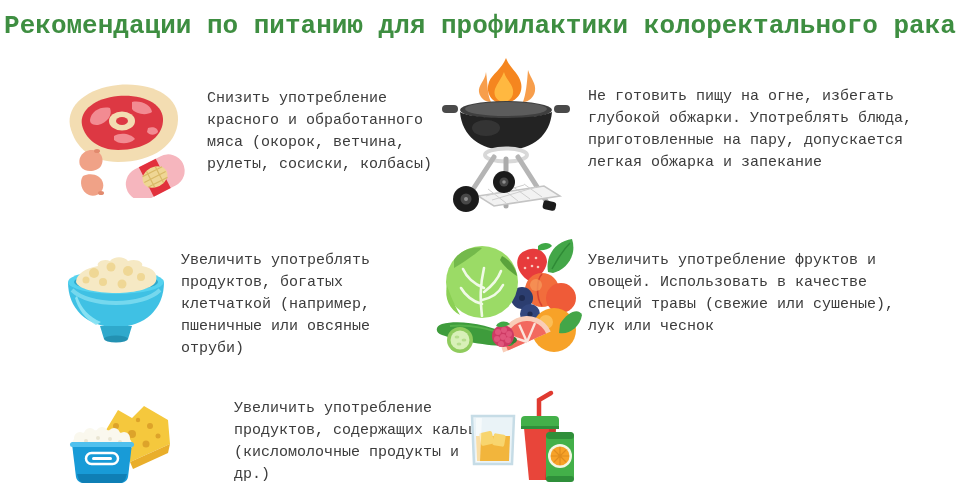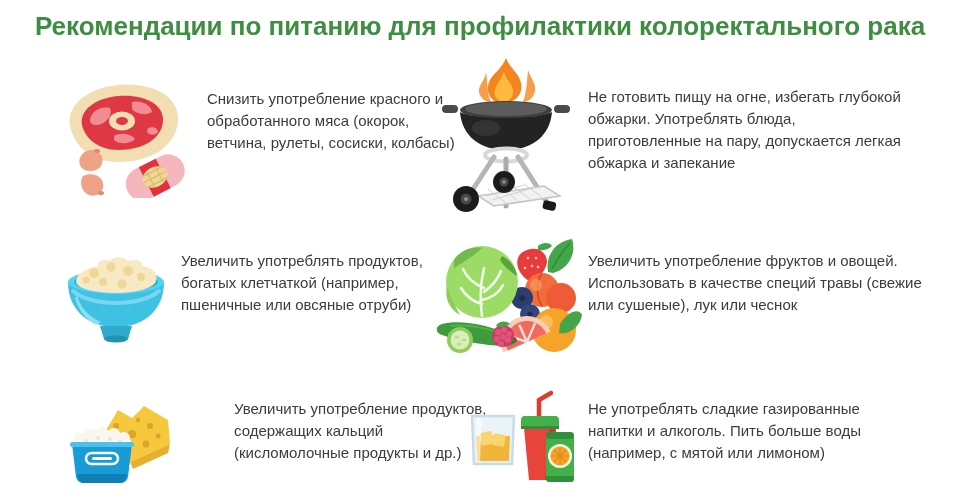--- a/index.html
+++ b/index.html
@@ -1,20 +1,20 @@
 <!DOCTYPE html>
 <html><head>
 <meta charset="utf-8">
 <style>
   html,body{margin:0;padding:0;background:#ffffff;}
   .canvas{
     position:relative;
     width:960px;height:497px;
     background:#ffffff;
-    font-family:Liberation Sans, sans-serif;
+    font-family:Liberation Mono, monospace;
     overflow:hidden;
   }
   .title{
     position:absolute;left:0;right:0;top:10px;
     margin:0;text-align:center;
     font-size:26px;font-weight:700;line-height:32px;
     color:#3E8E41;
   }
   .icon-box{position:absolute;}
   .icon-box svg{width:100%;height:100%;display:block;}
@@ -238,15 +238,14 @@
       <rect x="55" y="30" width="38" height="13" rx="4" fill="#43B049"></rect>
       <rect x="55" y="40" width="38" height="3" fill="#2F8F3A"></rect>
       <rect x="80" y="46" width="28" height="50" rx="5" fill="#43B049"></rect>
       <rect x="80" y="46" width="28" height="7" rx="3.5" fill="#2F8F3A"></rect>
       <rect x="80" y="90" width="28" height="6" rx="3" fill="#2F8F3A"></rect>
       <circle cx="94" cy="70" r="12" fill="#F3F6E3"></circle>
       <circle cx="94" cy="70" r="9.5" fill="#F7A228"></circle>
       <path d="M94,61 L94,79 M85,70 L103,70 M88,64 L100,76 M100,64 L88,76" stroke="#E08D1E" stroke-width="1.2"></path>
     </svg>
   </div>
-  <div class="item-text text-6">Не употреблять сладкие газированные напитки и алкоголь. Пить больше воды (например, с мятой или лимоном)</div>
 
 </div>
 
 </body></html>

